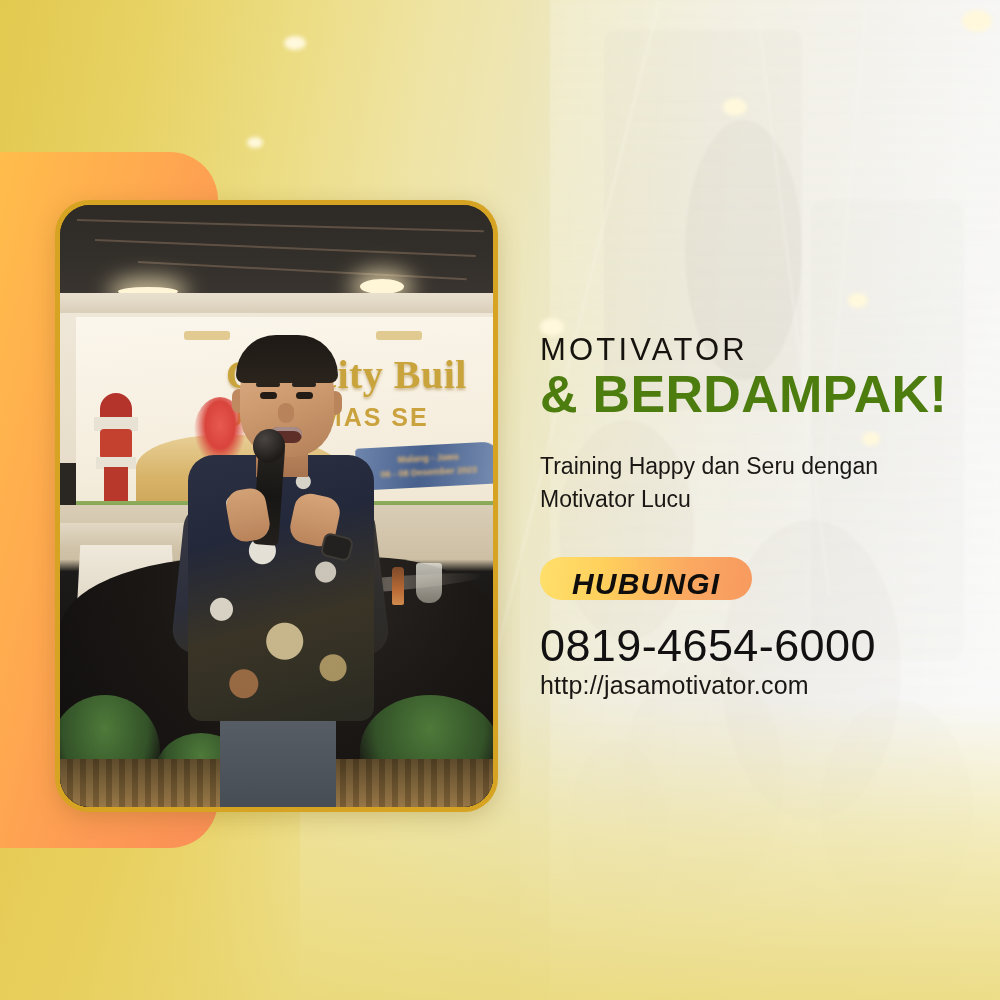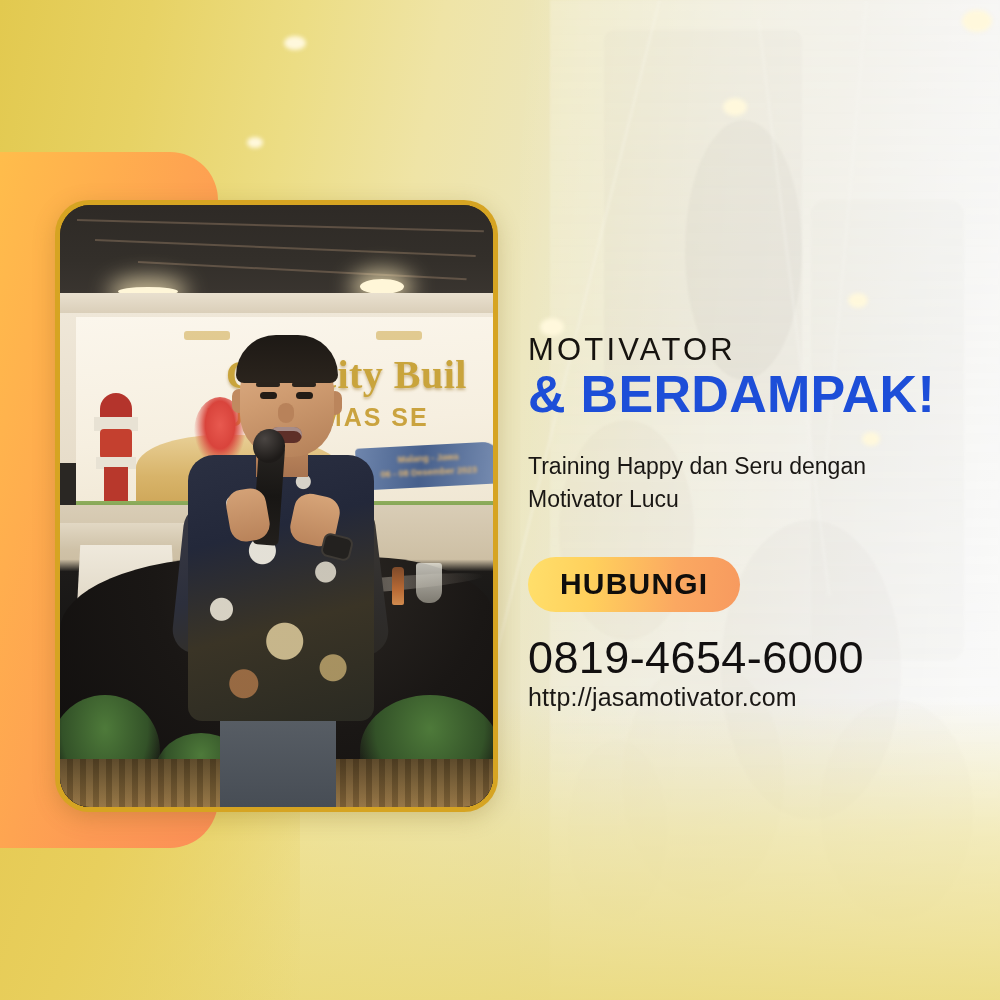--- a/index.html
+++ b/index.html
@@ -366,21 +366,21 @@
   .sp-mic-head {
     position: absolute; left: 193px; bottom: 344px; width: 32px; height: 34px;
     border-radius: 50%;
     background: radial-gradient(circle at 35% 30%, #4a4542 0%, #1e1b19 70%);
     transform: rotate(4deg);
   }
 
   
   .content {
     position: absolute;
-    left: 528px;
+    left: 540px;
     top: 334px;
     width: 420px;
   }
   .eyebrow {
     font-size: 31px;
     font-weight: 500;
     letter-spacing: 3.2px;
     color: #16130f;
     line-height: 1;
     margin: 0;
@@ -390,44 +390,45 @@
     font-weight: 700;
     letter-spacing: 0.5px;
     color: #f18a1c;
     line-height: 1.06;
     margin: 10px 0 0 0;
   }
   .headline2 {
     font-size: 52px;
     font-weight: 700;
     letter-spacing: 0.3px;
-    color: #1d4ed8;
+    color: #4d7c0f;
     line-height: 1.06;
     margin: 2px 0 0 0;
     white-space: nowrap;
   }
   .subcopy {
     margin: 28px 0 0 0;
     font-size: 23px;
     font-weight: 400;
     line-height: 1.42;
     color: #1a1714;
     max-width: 415px;
   }
   .cta-pill {
     margin-top: 42px;
     display: inline-block;
-    padding: 10px 32px 12px 32px;
+    padding: 10px 32px 0 32px;
     border-radius: 999px;
     background: linear-gradient(95deg, #ffdf6b 0%, #ffd05c 30%, #fba861 70%, #f79a5f 100%);
     font-size: 30px;
     font-weight: 700;
     letter-spacing: 1.2px;
     color: #100e0c;
     line-height: 1.1;
+    font-style: italic;
   }
   .phone {
     margin: 22px 0 0 0;
     font-size: 45px;
     font-weight: 400;
     letter-spacing: 0.4px;
     color: #121010;
     line-height: 1.05;
     white-space: nowrap;
   }

